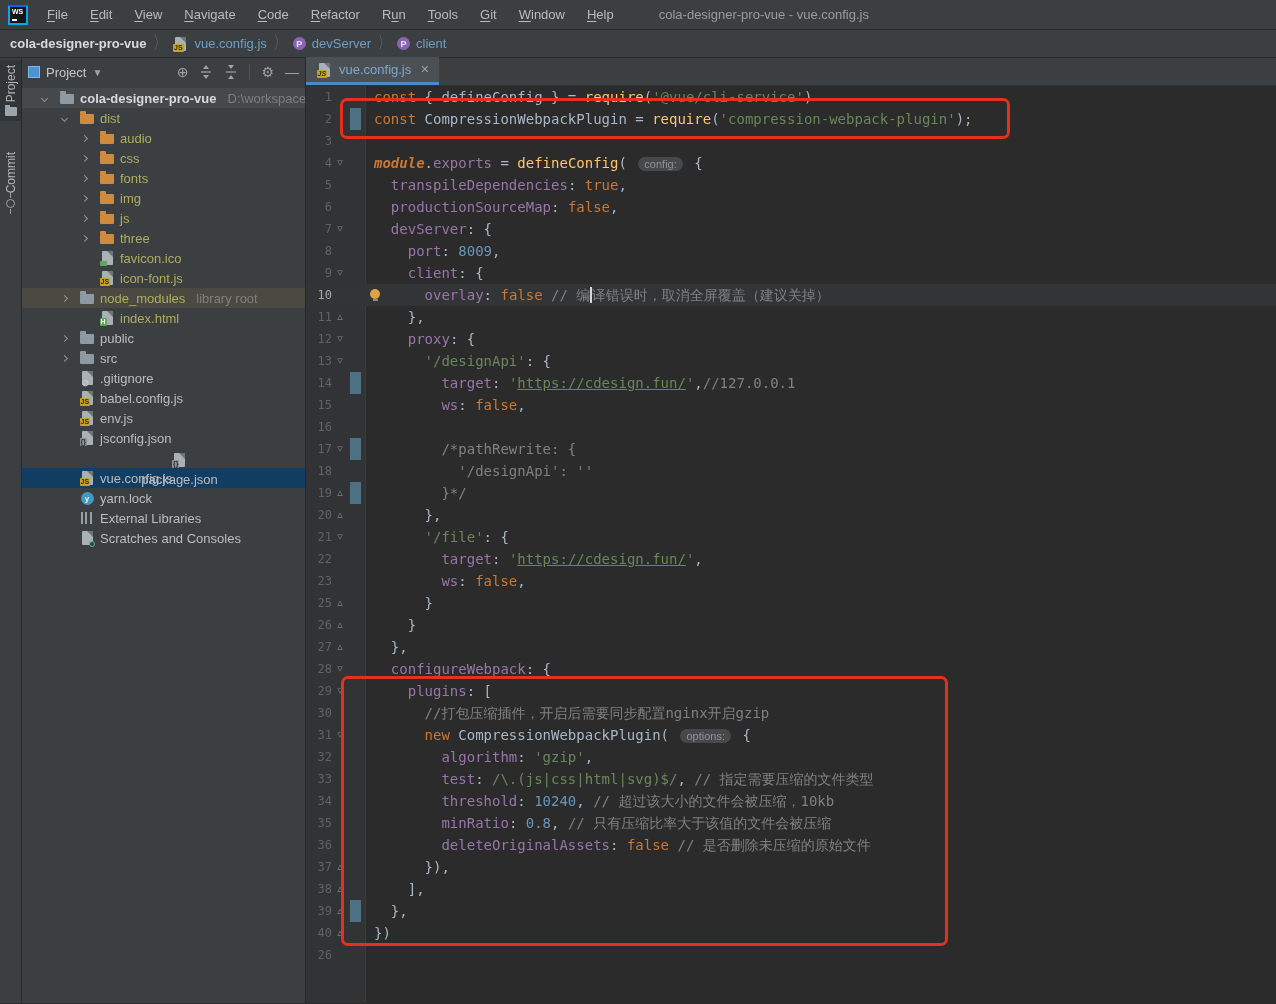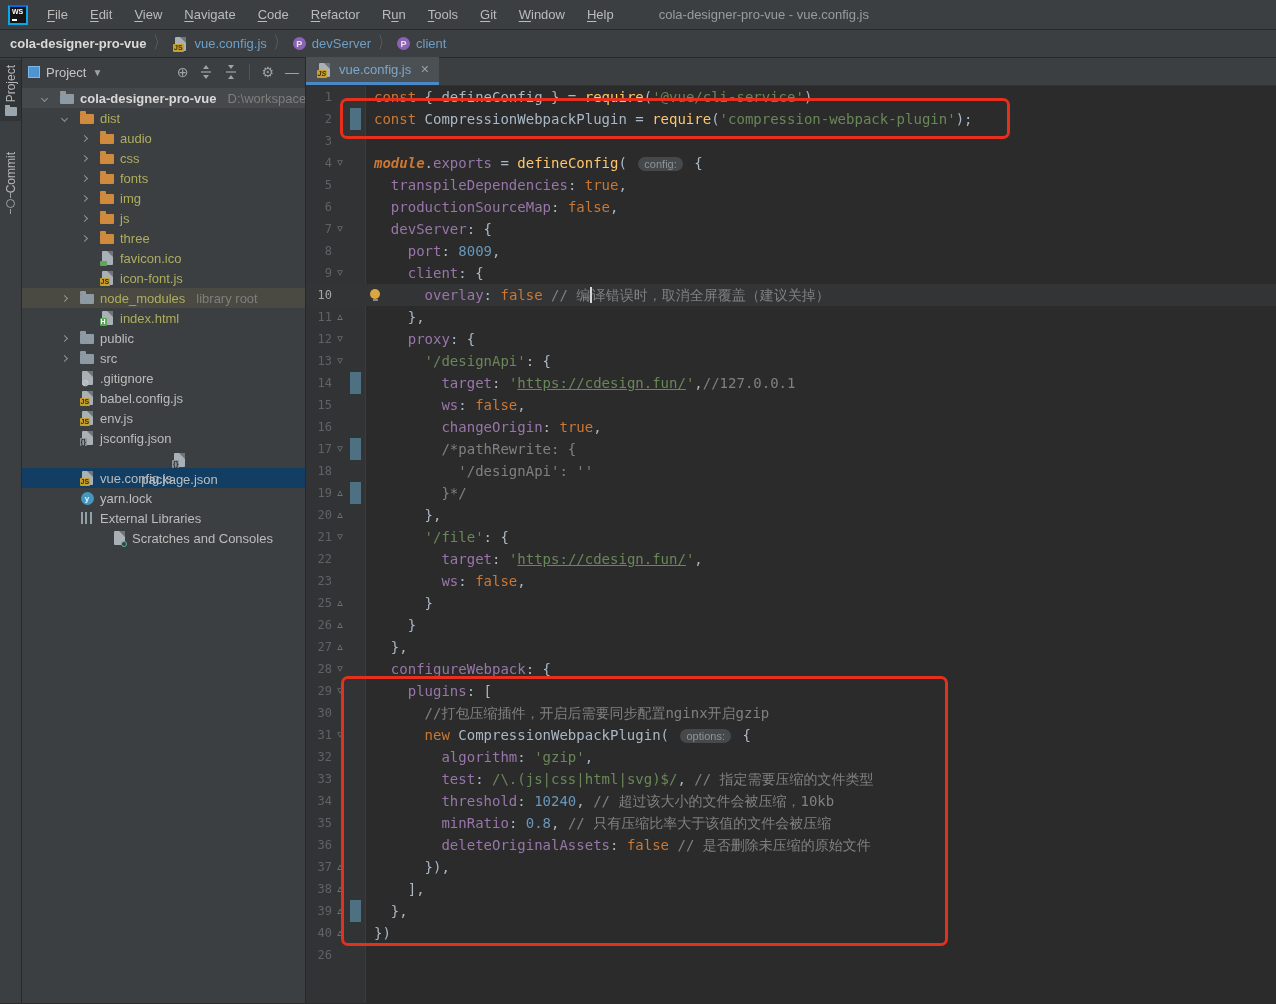--- a/index.html
+++ b/index.html
@@ -392,21 +392,21 @@
           </span>
           <span class="tname">yarn.lock</span>
         </div>
         <div class="trow" style="padding-left: 32px;">
           <span class="chev-slot"></span>
           <span class="t-ic">
             <span class="libsic"></span>
           </span>
           <span class="tname">External Libraries</span>
         </div>
-        <div class="trow" style="padding-left: 32px; justify-content: center;">
+        <div class="trow" style="padding-left: 32px;">
           <span class="chev-slot"></span>
           <span class="t-ic">
             <span class="fic">
               <span class="badge b-clock"></span>
             </span>
           </span>
           <span class="tname">Scratches and Consoles</span>
         </div>
       </div>
   </div>
@@ -518,21 +518,20 @@
           <div class="code-row">
             <span class="ln">15</span>
             <span class="foldm"></span>
             <span class="chg"></span>
             <span class="codeline"><span class="tk-t">        </span><span class="tk-p">ws</span><span class="tk-t">: </span><span class="tk-k">false</span><span class="tk-t">,</span></span>
           </div>
           <div class="code-row">
             <span class="ln">16</span>
             <span class="foldm"></span>
             <span class="chg"></span>
-            <span class="codeline"><span class="tk-t">        </span><span class="tk-p">changeOrigin</span><span class="tk-t">: </span><span class="tk-k">true</span><span class="tk-t">,</span></span>
           </div>
           <div class="code-row has-chg">
             <span class="ln">17</span>
             <span class="foldm">▿</span>
             <span class="chg">
               <i></i>
             </span>
             <span class="codeline"><span class="tk-t">        </span><span class="tk-c">/*pathRewrite: {</span></span>
           </div>
           <div class="code-row">

